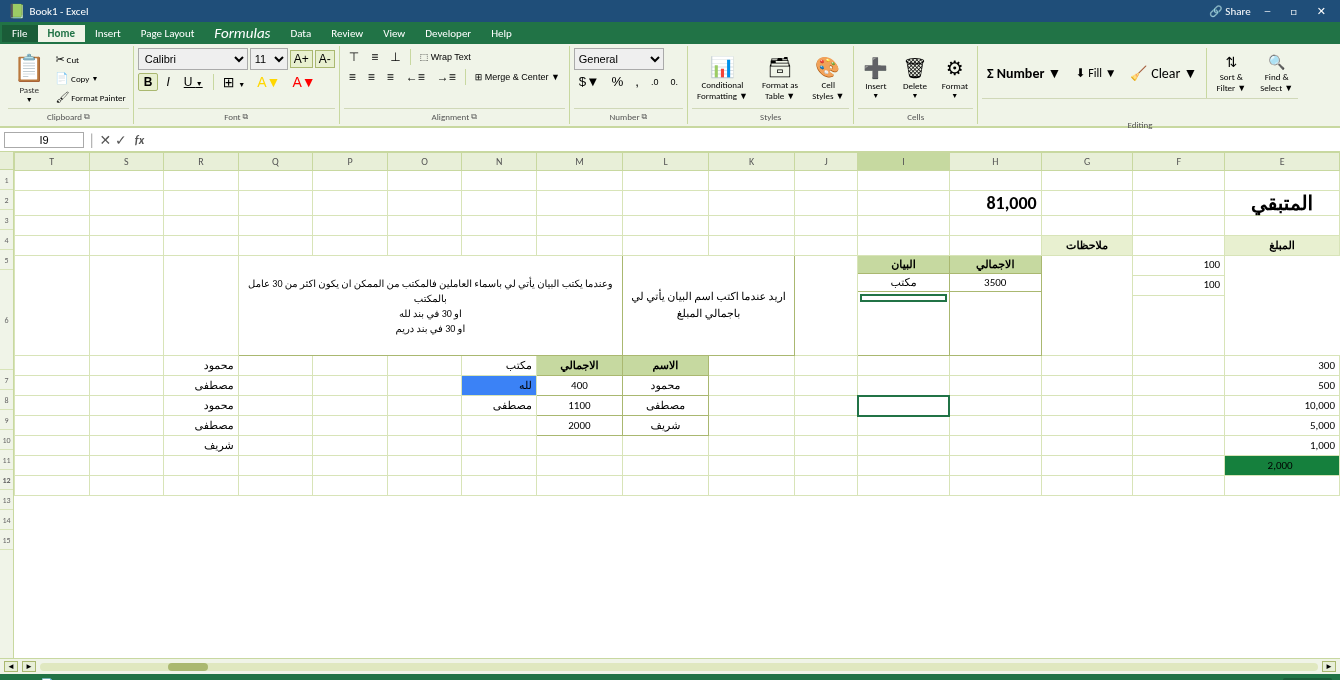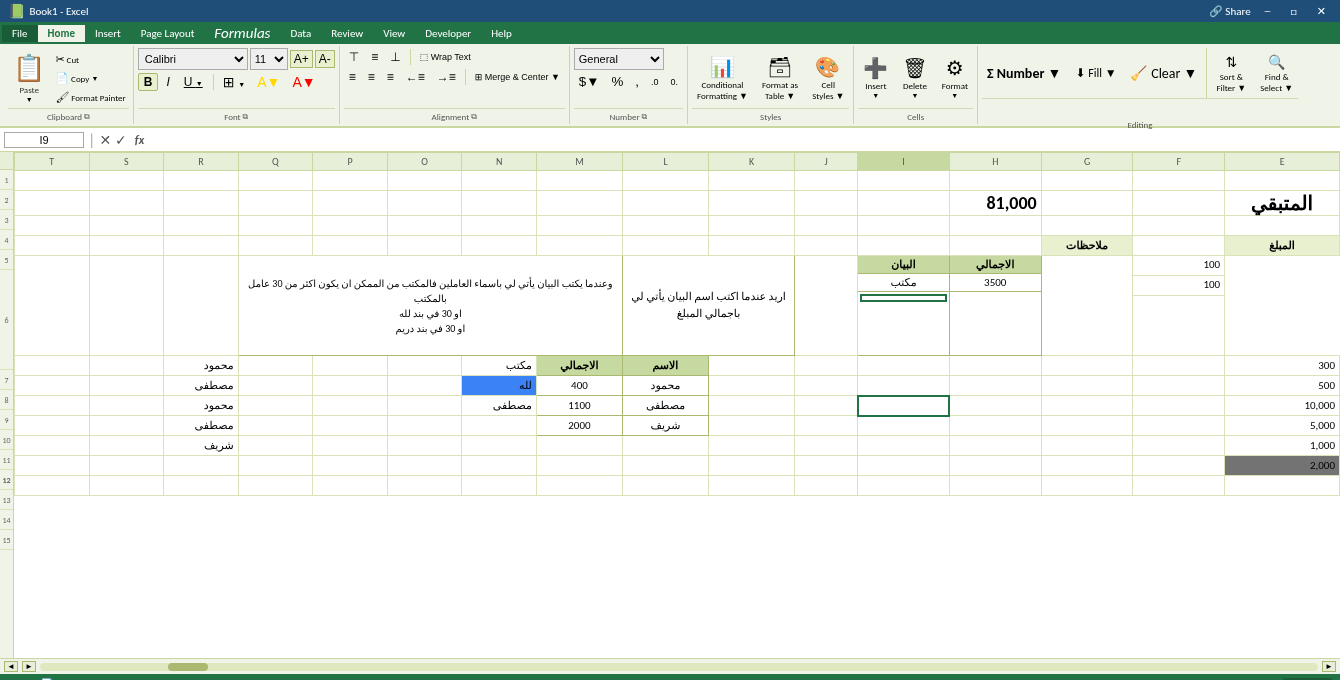--- a/index.html
+++ b/index.html
@@ -464,21 +464,21 @@
           <td style="border:1px solid #d8e4b8; height:20px; background:#fff;"></td>
           <td style="border:1px solid #d8e4b8; height:20px; background:#fff;"></td>
           <td style="border:1px solid #d8e4b8; height:20px; background:#fff;"></td>
           <td style="border:1px solid #d8e4b8; height:20px; background:#fff;"></td>
           <td style="border:1px solid #d8e4b8; height:20px; background:#fff;"></td>
           <td style="border:1px solid #d8e4b8; height:20px; background:#fff;"></td>
           <td style="border:1px solid #d8e4b8; height:20px; background:#fff;"></td>
           <td style="border:1px solid #d8e4b8; height:20px; background:#fff;"></td>
           <td style="border:1px solid #d8e4b8; height:20px; background:#fff;"></td>
           <td style="border:1px solid #d8e4b8; height:20px; background:#fff;"></td>
-          <td style="border:1px solid #d8e4b8; height:20px; background:#737373; text-align:right; direction:rtl; padding-right:4px;">2,000</td>
+          <td style="border:1px solid #d8e4b8; height:20px; background:#15803d; text-align:center; direction:rtl; padding-right:4px;">2,000</td>
         </tr>
 
         <tr>
           <td style="border:1px solid #d8e4b8; height:20px; background:#fff;"></td>
           <td style="border:1px solid #d8e4b8; height:20px; background:#fff;"></td>
           <td style="border:1px solid #d8e4b8; height:20px; background:#fff;"></td>
           <td style="border:1px solid #d8e4b8; height:20px; background:#fff;"></td>
           <td style="border:1px solid #d8e4b8; height:20px; background:#fff;"></td>
           <td style="border:1px solid #d8e4b8; height:20px; background:#fff;"></td>
           <td style="border:1px solid #d8e4b8; height:20px; background:#fff;"></td>

